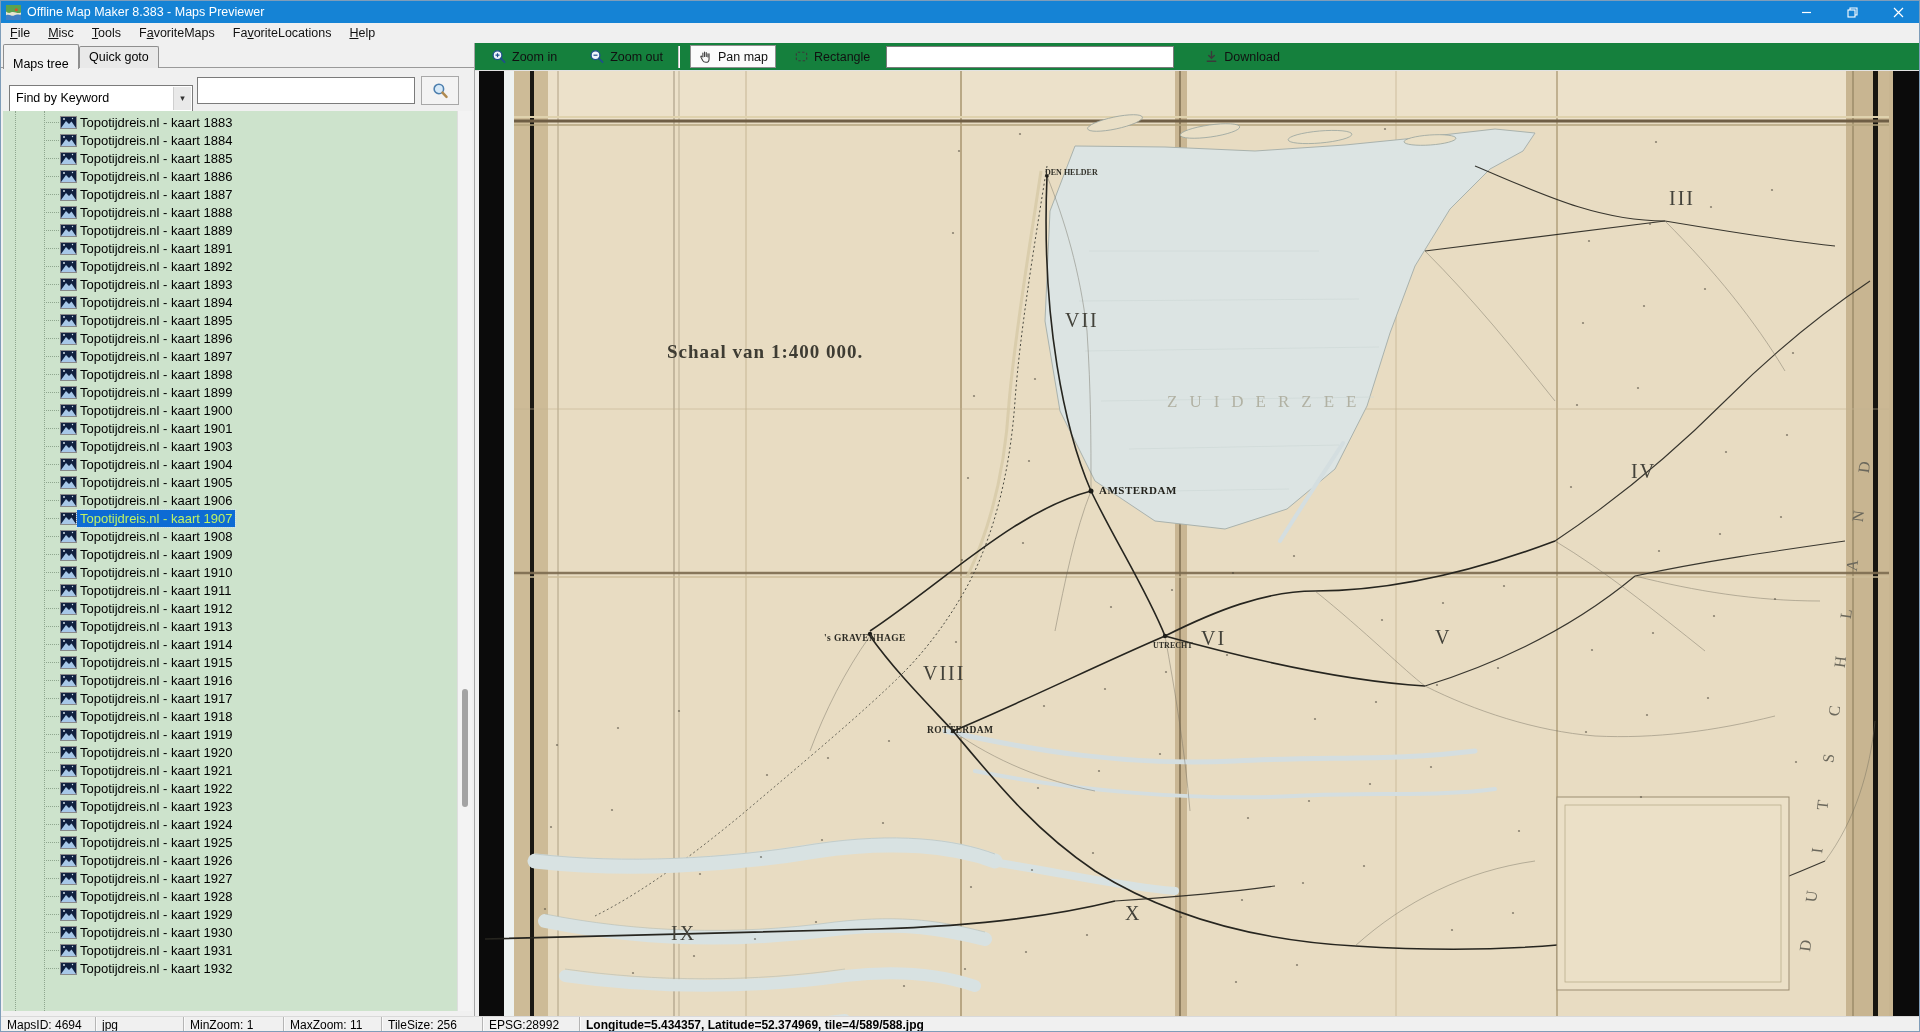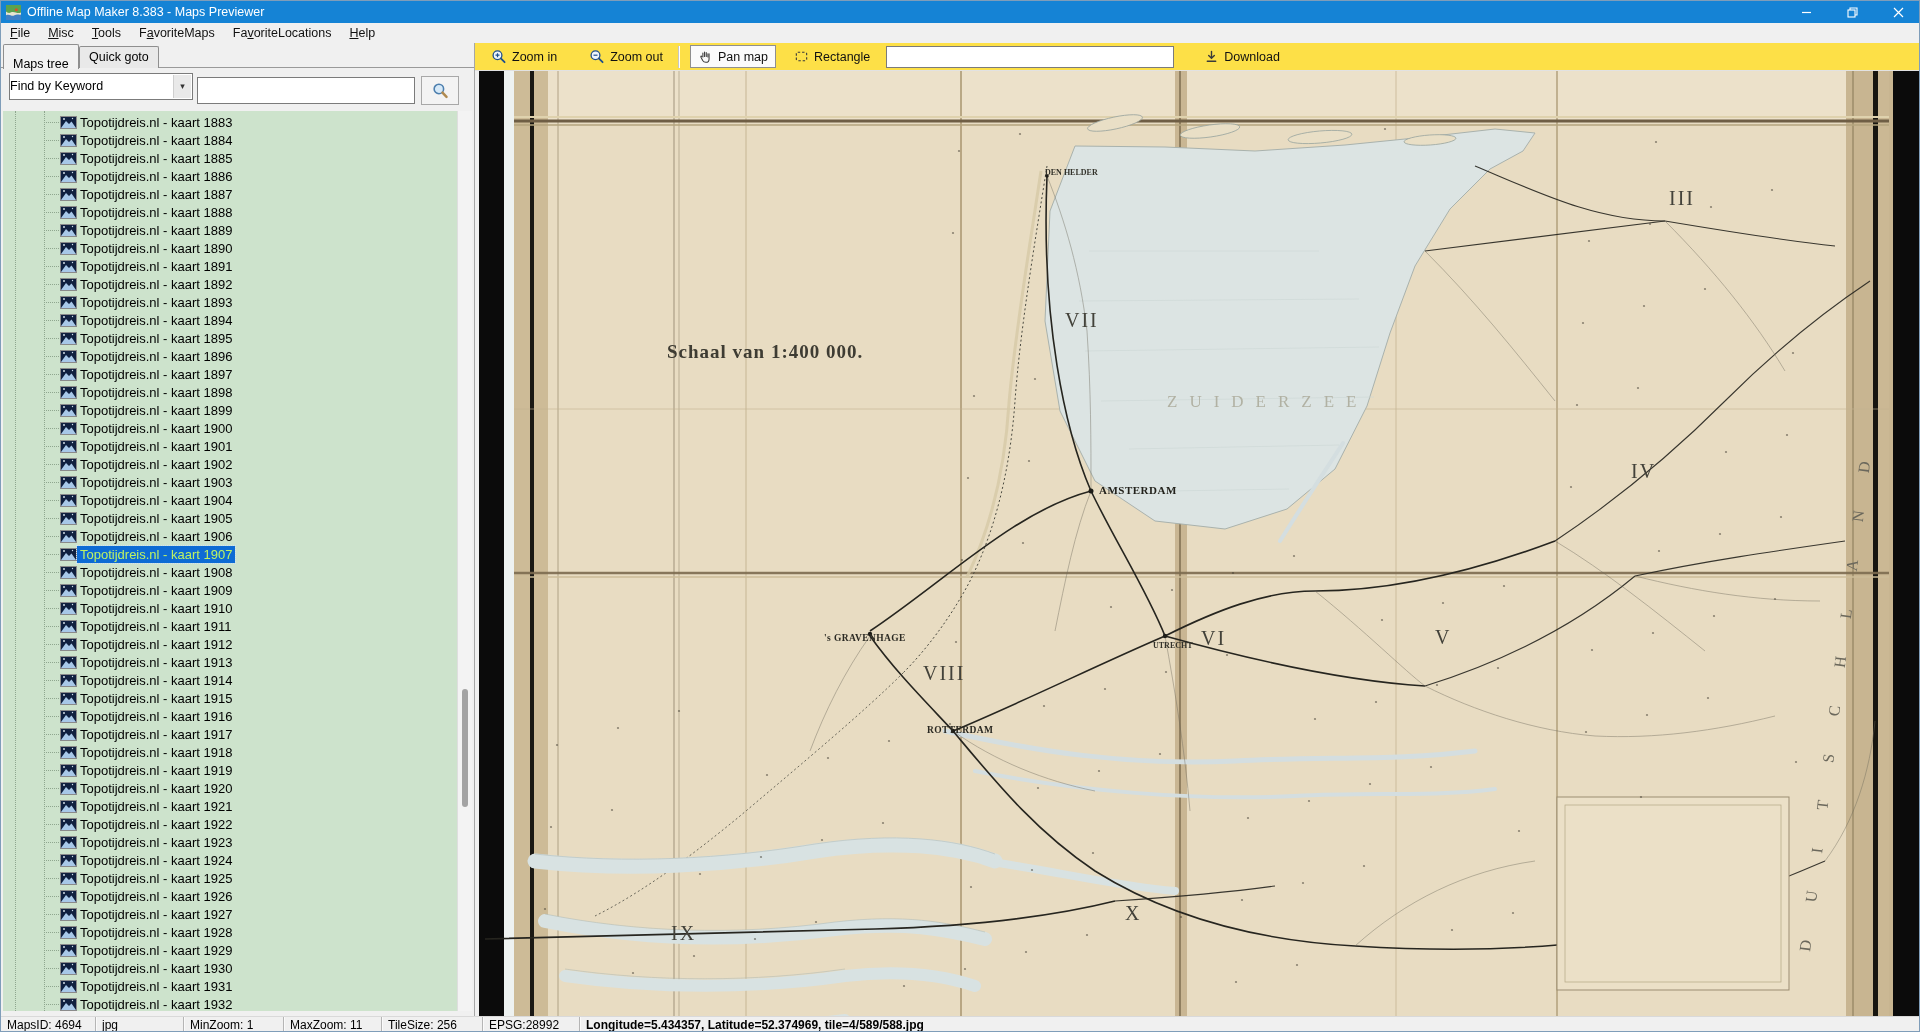--- a/index.html
+++ b/index.html
@@ -20,22 +20,22 @@
   .menu-item u{text-decoration:underline;}
   
   .left-panel{position:absolute;left:0;top:42px;width:474px;height:974px;background:#f0f0f0;
               border-right:1px solid #a6a6a6;}
   .tabstrip{position:absolute;left:0;top:0;width:100%;height:25px;border-bottom:1px solid #9a9a9a;}
   .tab{position:absolute;height:22px;top:3px;border:1px solid #8f8f8f;border-bottom:none;
        background:#e9e9e9;font-size:12.5px;padding:3px 9px 0 9px;border-radius:2px 2px 0 0;white-space:nowrap;}
   .tab.active{top:1px;height:25px;background:#f2f2f2;z-index:3;padding-top:12px;}
   .tab1{left:2px;} .tab2{left:78px;}
   .searchrow{position:absolute;left:0;top:26px;width:100%;height:42px;background:#f0f0f0;}
-  .select{position:absolute;left:8px;top:4px;width:184px;height:27px;background:#fff;
-          border:1px solid #7b7b7b;font-size:12.5px;line-height:25px;}
+  .select{position:absolute;left:8px;top:16px;width:184px;height:27px;background:#fff;
+          border:1px solid #7b7b7b;font-size:12.5px;line-height:25px;padding-left:6px;}
   .select .arrowbox{position:absolute;right:1px;top:1px;bottom:1px;width:18px;background:#e9e9e9;
           border-left:1px solid #cfcfcf;display:flex;align-items:center;justify-content:center;
           font-size:9px;color:#333;}
   .search-input{position:absolute;left:196px;top:8px;width:218px;height:27px;border:1px solid #7b7b7b;
           background:#fff;font-size:13px;padding:0 4px;outline:none;}
   .search-btn{position:absolute;left:420px;top:7px;width:38px;height:29px;background:#f3f3f3;
           border:1px solid #a8a8a8;display:flex;align-items:center;justify-content:center;}
   
   .tree{position:absolute;left:2px;top:68px;width:454px;height:900px;background:#cde3cc;
         overflow:hidden;}
@@ -44,21 +44,21 @@
   .tree-list{position:absolute;left:0;top:2px;width:100%;}
   .tree-row{height:18px;display:flex;align-items:center;white-space:nowrap;}
   .connector{width:15px;margin-left:41px;border-top:1px dotted #8fa68f;height:0;flex:none;}
   .node-icon{width:17px;height:13px;margin-left:1px;flex:none;display:flex;}
   .row-label{font-size:13px;padding:1px 3px;color:#000;line-height:15px;}
   .tree-row.selected .row-label{background:#0d6bd4;color:#bef264;outline:1px dotted #cfe2f6;}
   .tree-scroll{position:absolute;right:2px;top:68px;width:15px;height:900px;background:#f3f3f3;
         border-left:1px solid #dedede;}
   .tree-thumb{position:absolute;left:4px;width:6px;top:578px;height:118px;background:#a3a3a3;border-radius:3px;}
   
-  .toolbar{position:absolute;left:474px;top:42px;width:1446px;height:28px;background:#fde047;
+  .toolbar{position:absolute;left:474px;top:42px;width:1446px;height:28px;background:#15803d;
            display:flex;align-items:center;font-size:12.5px;color:#111;border-bottom:1px solid #e2e2e2;}
   .tbtn{display:flex;align-items:center;gap:5px;padding:3px 7px;border:1px solid transparent;margin-left:4px;}
   .tbtn.pressed{background:#fbfbfb;border:1px solid #8f8f8f;}
   .tsep{width:1px;height:22px;background:#c6c6c6;box-shadow:1px 0 0 #fff;margin:0 7px;}
   .toolbar-input{width:288px;height:22px;border:1px solid #7b7b7b;background:#fff;margin-left:8px;
            font-size:13px;padding:0 4px;outline:none;}
   .dl{margin-left:22px;}
   
   .gapfill{position:absolute;left:474px;top:70px;width:4px;height:945px;background:#f0f0f0;}
   .mapview{position:absolute;left:478px;top:70px;width:1442px;height:945px;background:#0b0b0b;}
@@ -235,32 +235,20 @@
               <svg width="17" height="13" viewBox="0 0 17 13">
                 <rect x="0.5" y="0.5" width="16" height="12" fill="#10203f" stroke="#8a8a8a"></rect>
                 <path d="M1,12 L6,5 L9,8 L11.5,5.5 L16,12 Z" fill="#a8c8e8"></path>
                 <circle cx="4" cy="3" r="0.9" fill="#e8f2fa"></circle>
                 <circle cx="12.5" cy="2.5" r="0.7" fill="#cfe0f0"></circle>
               </svg>
             </span>
             <span class="row-label">Topotijdreis.nl - kaart 1889</span>
           </div>
 
-          <div class="tree-row">
-            <span class="connector"></span>
-            <span class="node-icon">
-              <svg width="17" height="13" viewBox="0 0 17 13">
-                <rect x="0.5" y="0.5" width="16" height="12" fill="#10203f" stroke="#8a8a8a"></rect>
-                <path d="M1,12 L6,5 L9,8 L11.5,5.5 L16,12 Z" fill="#a8c8e8"></path>
-                <circle cx="4" cy="3" r="0.9" fill="#e8f2fa"></circle>
-                <circle cx="12.5" cy="2.5" r="0.7" fill="#cfe0f0"></circle>
-              </svg>
-            </span>
-            <span class="row-label">Topotijdreis.nl - kaart 1890</span>
-          </div>
 
           <div class="tree-row">
             <span class="connector"></span>
             <span class="node-icon">
               <svg width="17" height="13" viewBox="0 0 17 13">
                 <rect x="0.5" y="0.5" width="16" height="12" fill="#10203f" stroke="#8a8a8a"></rect>
                 <path d="M1,12 L6,5 L9,8 L11.5,5.5 L16,12 Z" fill="#a8c8e8"></path>
                 <circle cx="4" cy="3" r="0.9" fill="#e8f2fa"></circle>
                 <circle cx="12.5" cy="2.5" r="0.7" fill="#cfe0f0"></circle>
               </svg>
@@ -391,32 +379,20 @@
               <svg width="17" height="13" viewBox="0 0 17 13">
                 <rect x="0.5" y="0.5" width="16" height="12" fill="#10203f" stroke="#8a8a8a"></rect>
                 <path d="M1,12 L6,5 L9,8 L11.5,5.5 L16,12 Z" fill="#a8c8e8"></path>
                 <circle cx="4" cy="3" r="0.9" fill="#e8f2fa"></circle>
                 <circle cx="12.5" cy="2.5" r="0.7" fill="#cfe0f0"></circle>
               </svg>
             </span>
             <span class="row-label">Topotijdreis.nl - kaart 1901</span>
           </div>
 
-          <div class="tree-row">
-            <span class="connector"></span>
-            <span class="node-icon">
-              <svg width="17" height="13" viewBox="0 0 17 13">
-                <rect x="0.5" y="0.5" width="16" height="12" fill="#10203f" stroke="#8a8a8a"></rect>
-                <path d="M1,12 L6,5 L9,8 L11.5,5.5 L16,12 Z" fill="#a8c8e8"></path>
-                <circle cx="4" cy="3" r="0.9" fill="#e8f2fa"></circle>
-                <circle cx="12.5" cy="2.5" r="0.7" fill="#cfe0f0"></circle>
-              </svg>
-            </span>
-            <span class="row-label">Topotijdreis.nl - kaart 1902</span>
-          </div>
 
           <div class="tree-row">
             <span class="connector"></span>
             <span class="node-icon">
               <svg width="17" height="13" viewBox="0 0 17 13">
                 <rect x="0.5" y="0.5" width="16" height="12" fill="#10203f" stroke="#8a8a8a"></rect>
                 <path d="M1,12 L6,5 L9,8 L11.5,5.5 L16,12 Z" fill="#a8c8e8"></path>
                 <circle cx="4" cy="3" r="0.9" fill="#e8f2fa"></circle>
                 <circle cx="12.5" cy="2.5" r="0.7" fill="#cfe0f0"></circle>
               </svg>

